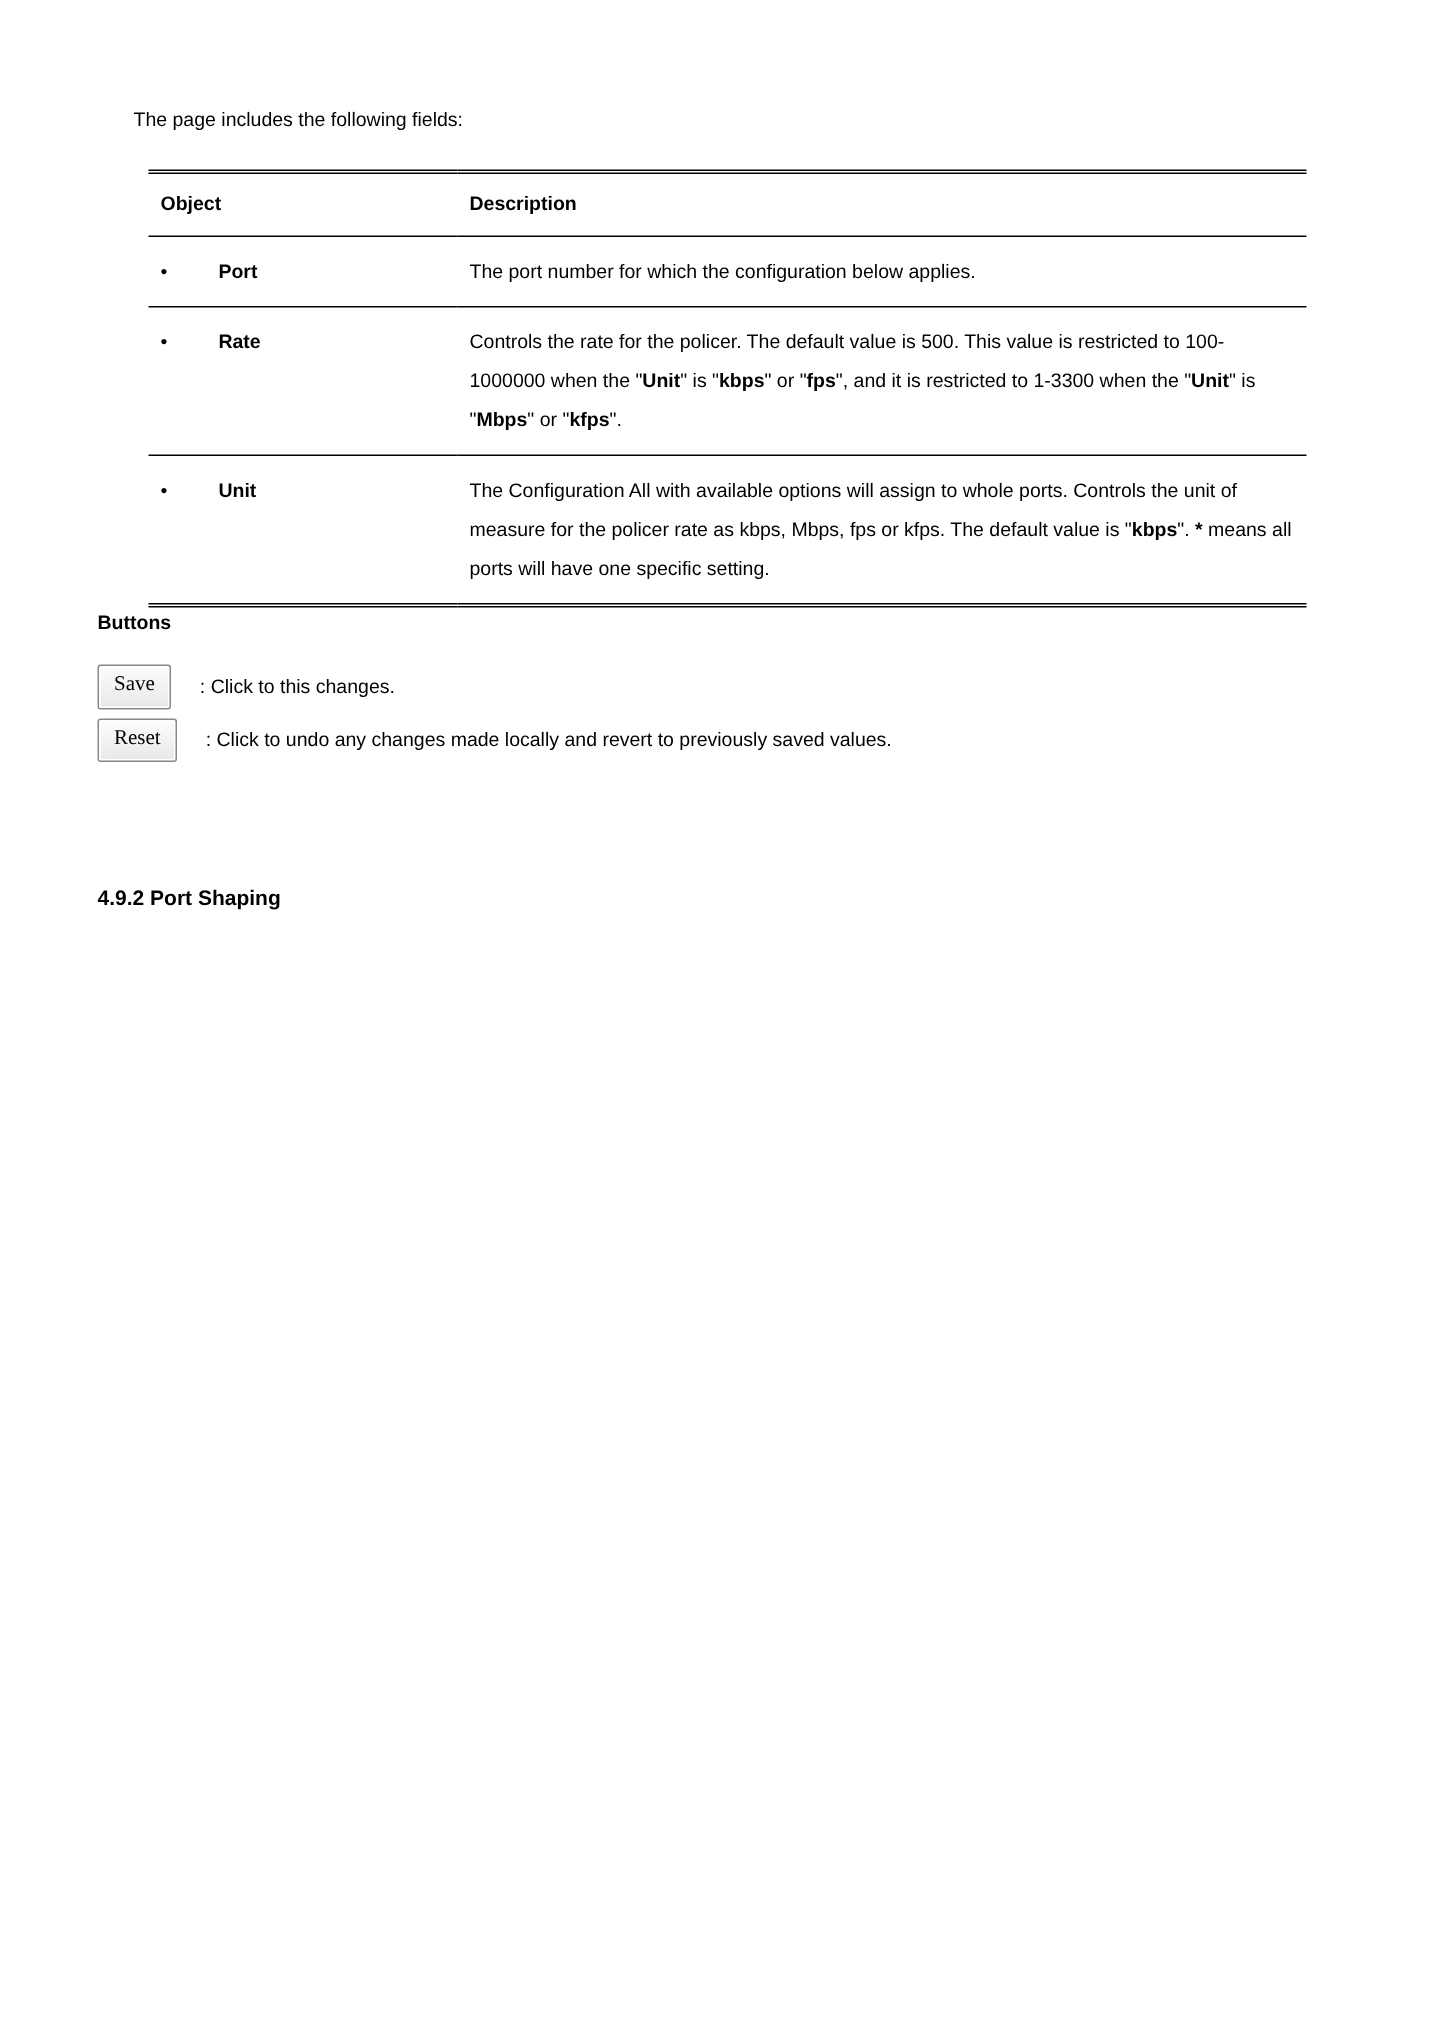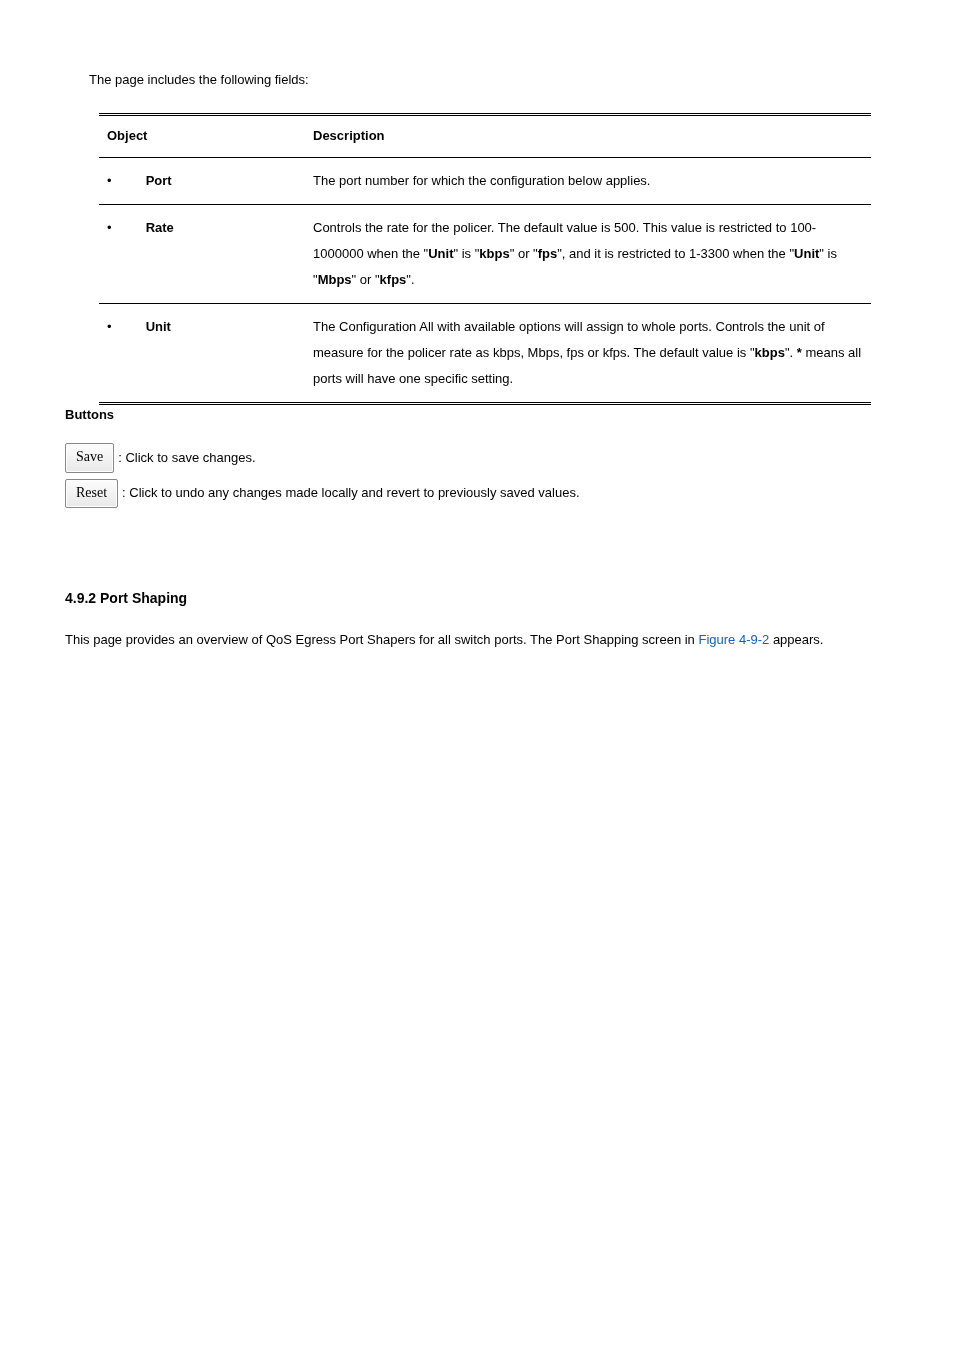--- a/index.html
+++ b/index.html
@@ -54,21 +54,21 @@
   }
   .bold { font-weight: bold; padding-left: 17px; }
   .buttons-heading {
     font-weight: bold;
     margin-bottom: 18px;
   }
   .btn-row {
     margin: 6px 0;
     display: flex;
     align-items: center;
-    gap: 2px;
+    gap: 17px;
   }
   .btn-img {
     display: inline-block;
     border: 1px solid #888;
     border-radius: 2px;
     padding: 2px 10px 3px 10px;
     font-family: "Times New Roman", serif;
     font-size: 14px;
     background: linear-gradient(#fdfdfd,#e8e8e8);
     box-shadow: 0 0 0 1px #fff inset;
@@ -125,27 +125,24 @@
           <span>The Configuration All with available options will assign to whole ports. Controls the unit of measure for the policer rate as kbps, Mbps, fps or kfps. The default value is "</span><span class="bold-inline">kbps</span><span>". </span><span class="asterisk">*</span><span> means all ports will have one specific setting.</span>
         </td>
       </tr>
     </tbody>
   </table>
 
   <div class="buttons-heading">Buttons</div>
 
   <div class="btn-row">
     <span class="btn-img">Save</span>
-    <span>: Click to save changes.</span>
+    <span>: Click to this changes.</span>
   </div>
 
   <div class="btn-row">
     <span class="btn-img">Reset</span>
     <span>: Click to undo any changes made locally and revert to previously saved values.</span>
   </div>
 
   <div class="section-heading">4.9.2 Port Shaping</div>
 
-  <div class="para">
-    <span>This page provides an overview of QoS Egress Port Shapers for all switch ports. The Port Shapping screen in </span><span class="link">Figure 4-9-2</span><span> appears.</span>
-  </div>
 
 </div>
 
 </body></html>

